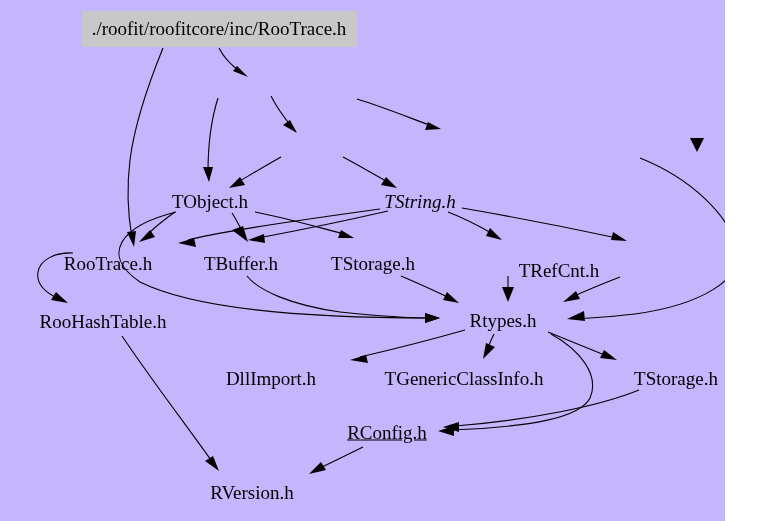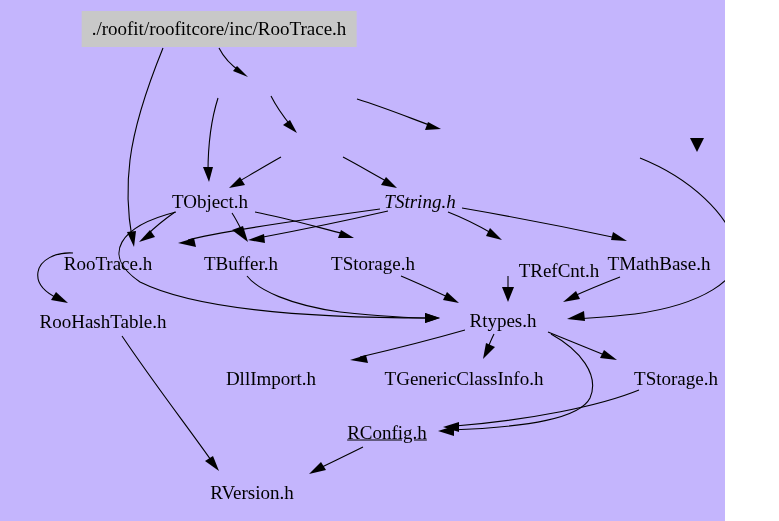--- a/index.html
+++ b/index.html
@@ -212,21 +212,20 @@
   <div class="node" style="left:420px; top:201px;font-style:italic;">TString.h</div>
 
   <div class="node" style="left:108px; top:263px;">RooTrace.h</div>
 
   <div class="node" style="left:241px; top:263px;">TBuffer.h</div>
 
   <div class="node" style="left:373px; top:263px;">TStorage.h</div>
 
   <div class="node" style="left:511px; top:270px;margin-left:48px;">TRefCnt.h</div>
 
-  <div class="node" style="left:659px; top:263px;">TMathBase.h</div>
 
   <div class="node" style="left:103px; top:321px;">RooHashTable.h</div>
 
   <div class="node" style="left:503px; top:320px;">Rtypes.h</div>
 
   <div class="node" style="left:464px; top:378px;">TGenericClassInfo.h</div>
 
   <div class="node" style="left:271px; top:378px;">DllImport.h</div>
 
   <div class="node" style="left:676px; top:378px;">TStorage.h</div>

